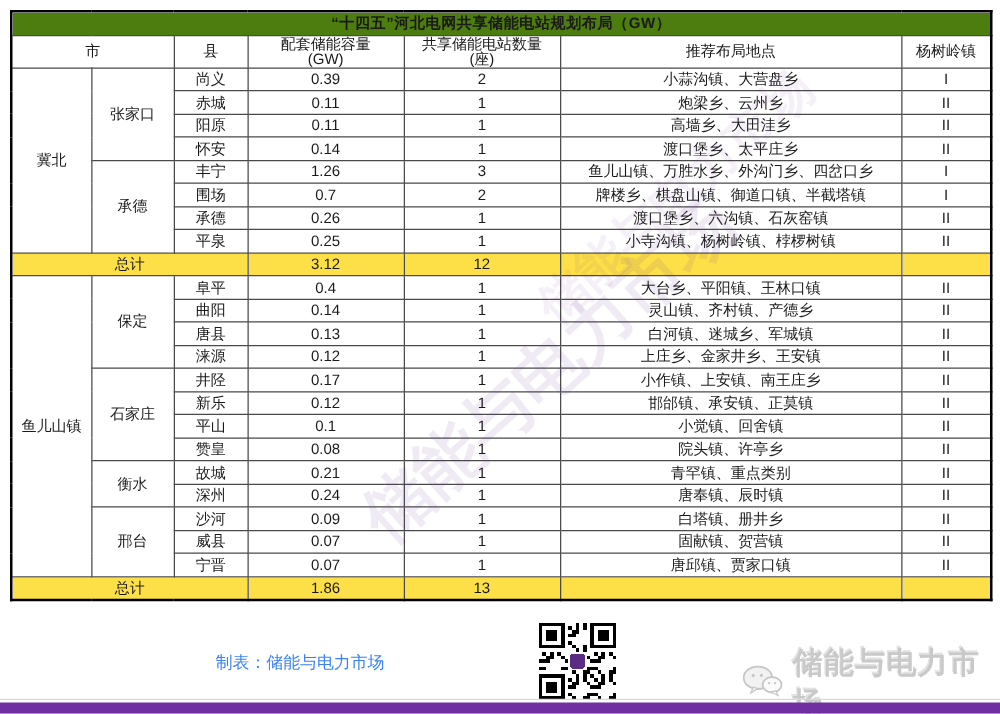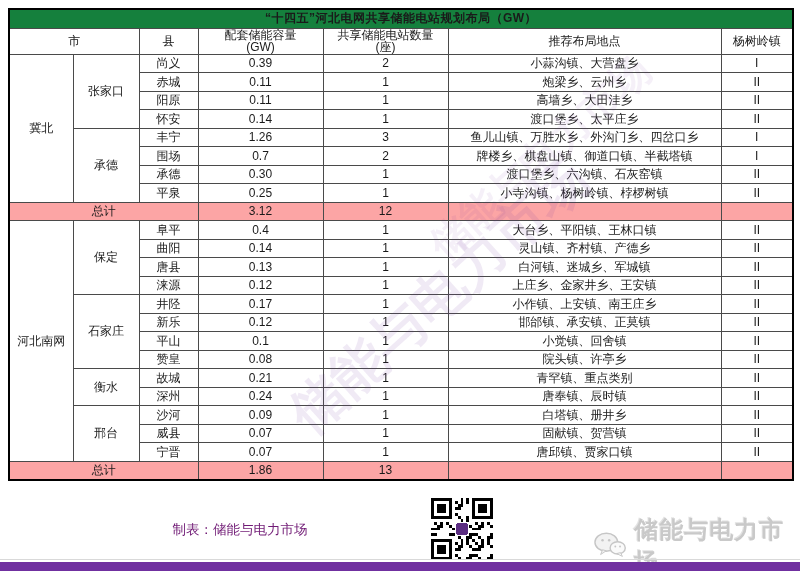--- a/index.html
+++ b/index.html
@@ -14,38 +14,38 @@
     border:2px solid #000;
   }
   #main-table td{
     border:1px solid #4a4a4a;
     font-size:12px;color:#1a1a1a;
     padding:0 3px;text-align:center;vertical-align:middle;
     height:17.5px;line-height:1.05;
     overflow:hidden;white-space:nowrap;
   }
   td.title-cell{
-    background:#15803d;color:#ffffff;
+    background:#4d7c0f;color:#ffffff;
     font-weight:bold;font-size:13.5px;height:23px;
     border:2px solid #000;letter-spacing:.5px;
   }
   tr.header-row td{font-size:12.5px;height:40px;white-space:normal;font-weight:normal;}
   td.loc{text-align:left;padding-left:5px;margin-top:46px;}
-  tr.total-row td{background:#fca5a5;height:14px;border-top:1.5px solid #000;border-bottom:1.5px solid #000;}
+  tr.total-row td{background:#fde047;height:14px;border-top:1.5px solid #000;border-bottom:1.5px solid #000;}
   td.grid-cell,td.city-cell{white-space:normal;}
   .watermark{
     position:absolute;color:rgba(112,48,160,0.10);
     font-size:54px;font-weight:bold;white-space:nowrap;
     transform:rotate(-42deg);pointer-events:none;z-index:5;
   }
   #wm1{left:250px;top:260px;}
   #wm2{left:400px;top:130px;font-size:40px;color:rgba(112,48,160,0.07);}
   .maker-text{
     position:absolute;left:120px;top:521px;width:240px;
-    text-align:center;font-size:13.5px;color:#701a75;
+    text-align:center;font-size:13.5px;color:#3b82f6;
   }
   #qr{position:absolute;left:431px;top:498px;width:62px;height:62px;}
   #wechat-box{position:absolute;left:594px;top:514px;display:flex;align-items:center;}
   #wechat-name{
     font-size:24px;font-weight:bold;color:#c9c9c9;margin-left:8px;
     text-shadow:1px 1px 0 #ffffff,-1px -1px 0 #e2e2e2;letter-spacing:1px;
   }
   #footer-hairline{position:absolute;left:0;top:559px;width:800px;height:1px;background:#d9d9d9;}
   #bottom-bar{position:absolute;left:0;top:562px;width:800px;height:9px;background:#7030A0;}
 </style>
@@ -114,41 +114,41 @@
       </tr>
       <tr>
         <td>围场</td>
         <td>0.7</td>
         <td>2</td>
         <td class="loc">牌楼乡、棋盘山镇、御道口镇、半截塔镇</td>
         <td>I</td>
       </tr>
       <tr>
         <td>承德</td>
-        <td>0.30</td>
+        <td>0.26</td>
         <td>1</td>
         <td class="loc">渡口堡乡、六沟镇、石灰窑镇</td>
         <td>II</td>
       </tr>
       <tr>
         <td>平泉</td>
         <td>0.25</td>
         <td>1</td>
         <td class="loc">小寺沟镇、杨树岭镇、桲椤树镇</td>
         <td>II</td>
       </tr>
       <tr class="total-row">
         <td colspan="3">总计</td>
         <td>3.12</td>
         <td>12</td>
         <td class="loc"></td>
         <td></td>
       </tr>
       <tr>
-        <td class="grid-cell" rowspan="13">河北南网</td>
+        <td class="grid-cell" rowspan="13">鱼儿山镇</td>
         <td class="city-cell" rowspan="4">保定</td>
         <td>阜平</td>
         <td>0.4</td>
         <td>1</td>
         <td class="loc">大台乡、平阳镇、王林口镇</td>
         <td>II</td>
       </tr>
       <tr>
         <td>曲阳</td>
         <td>0.14</td>

